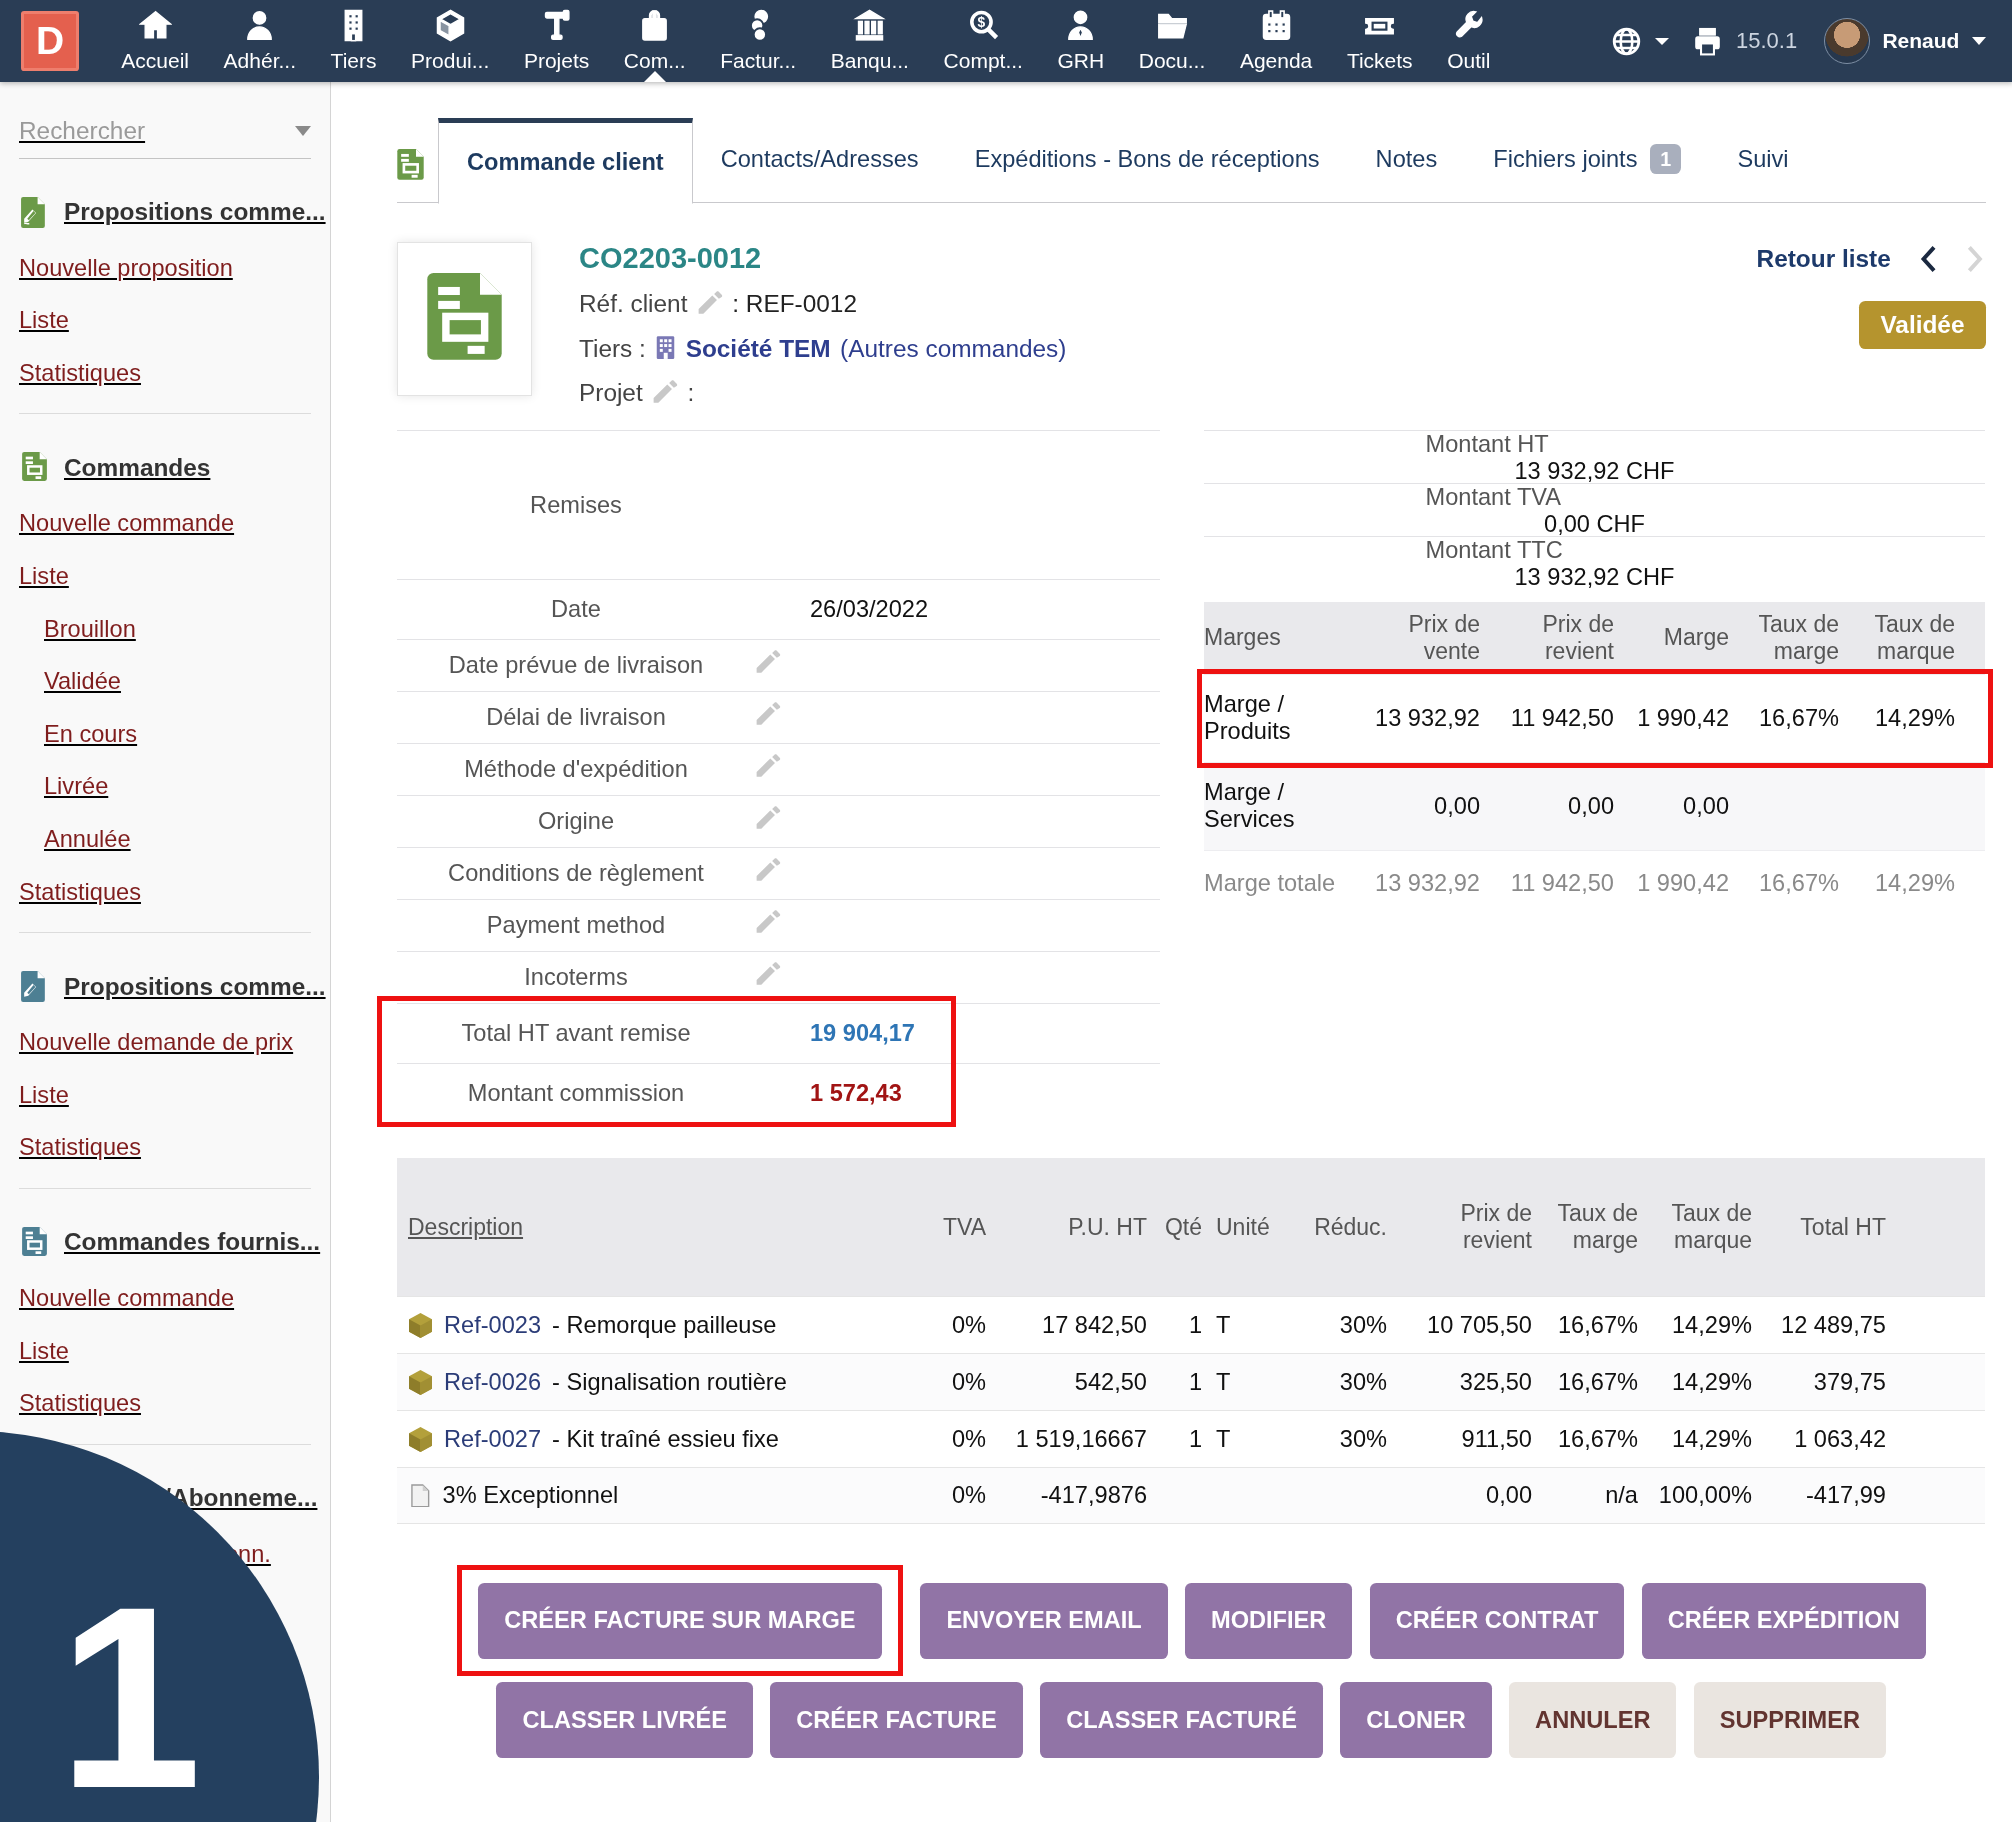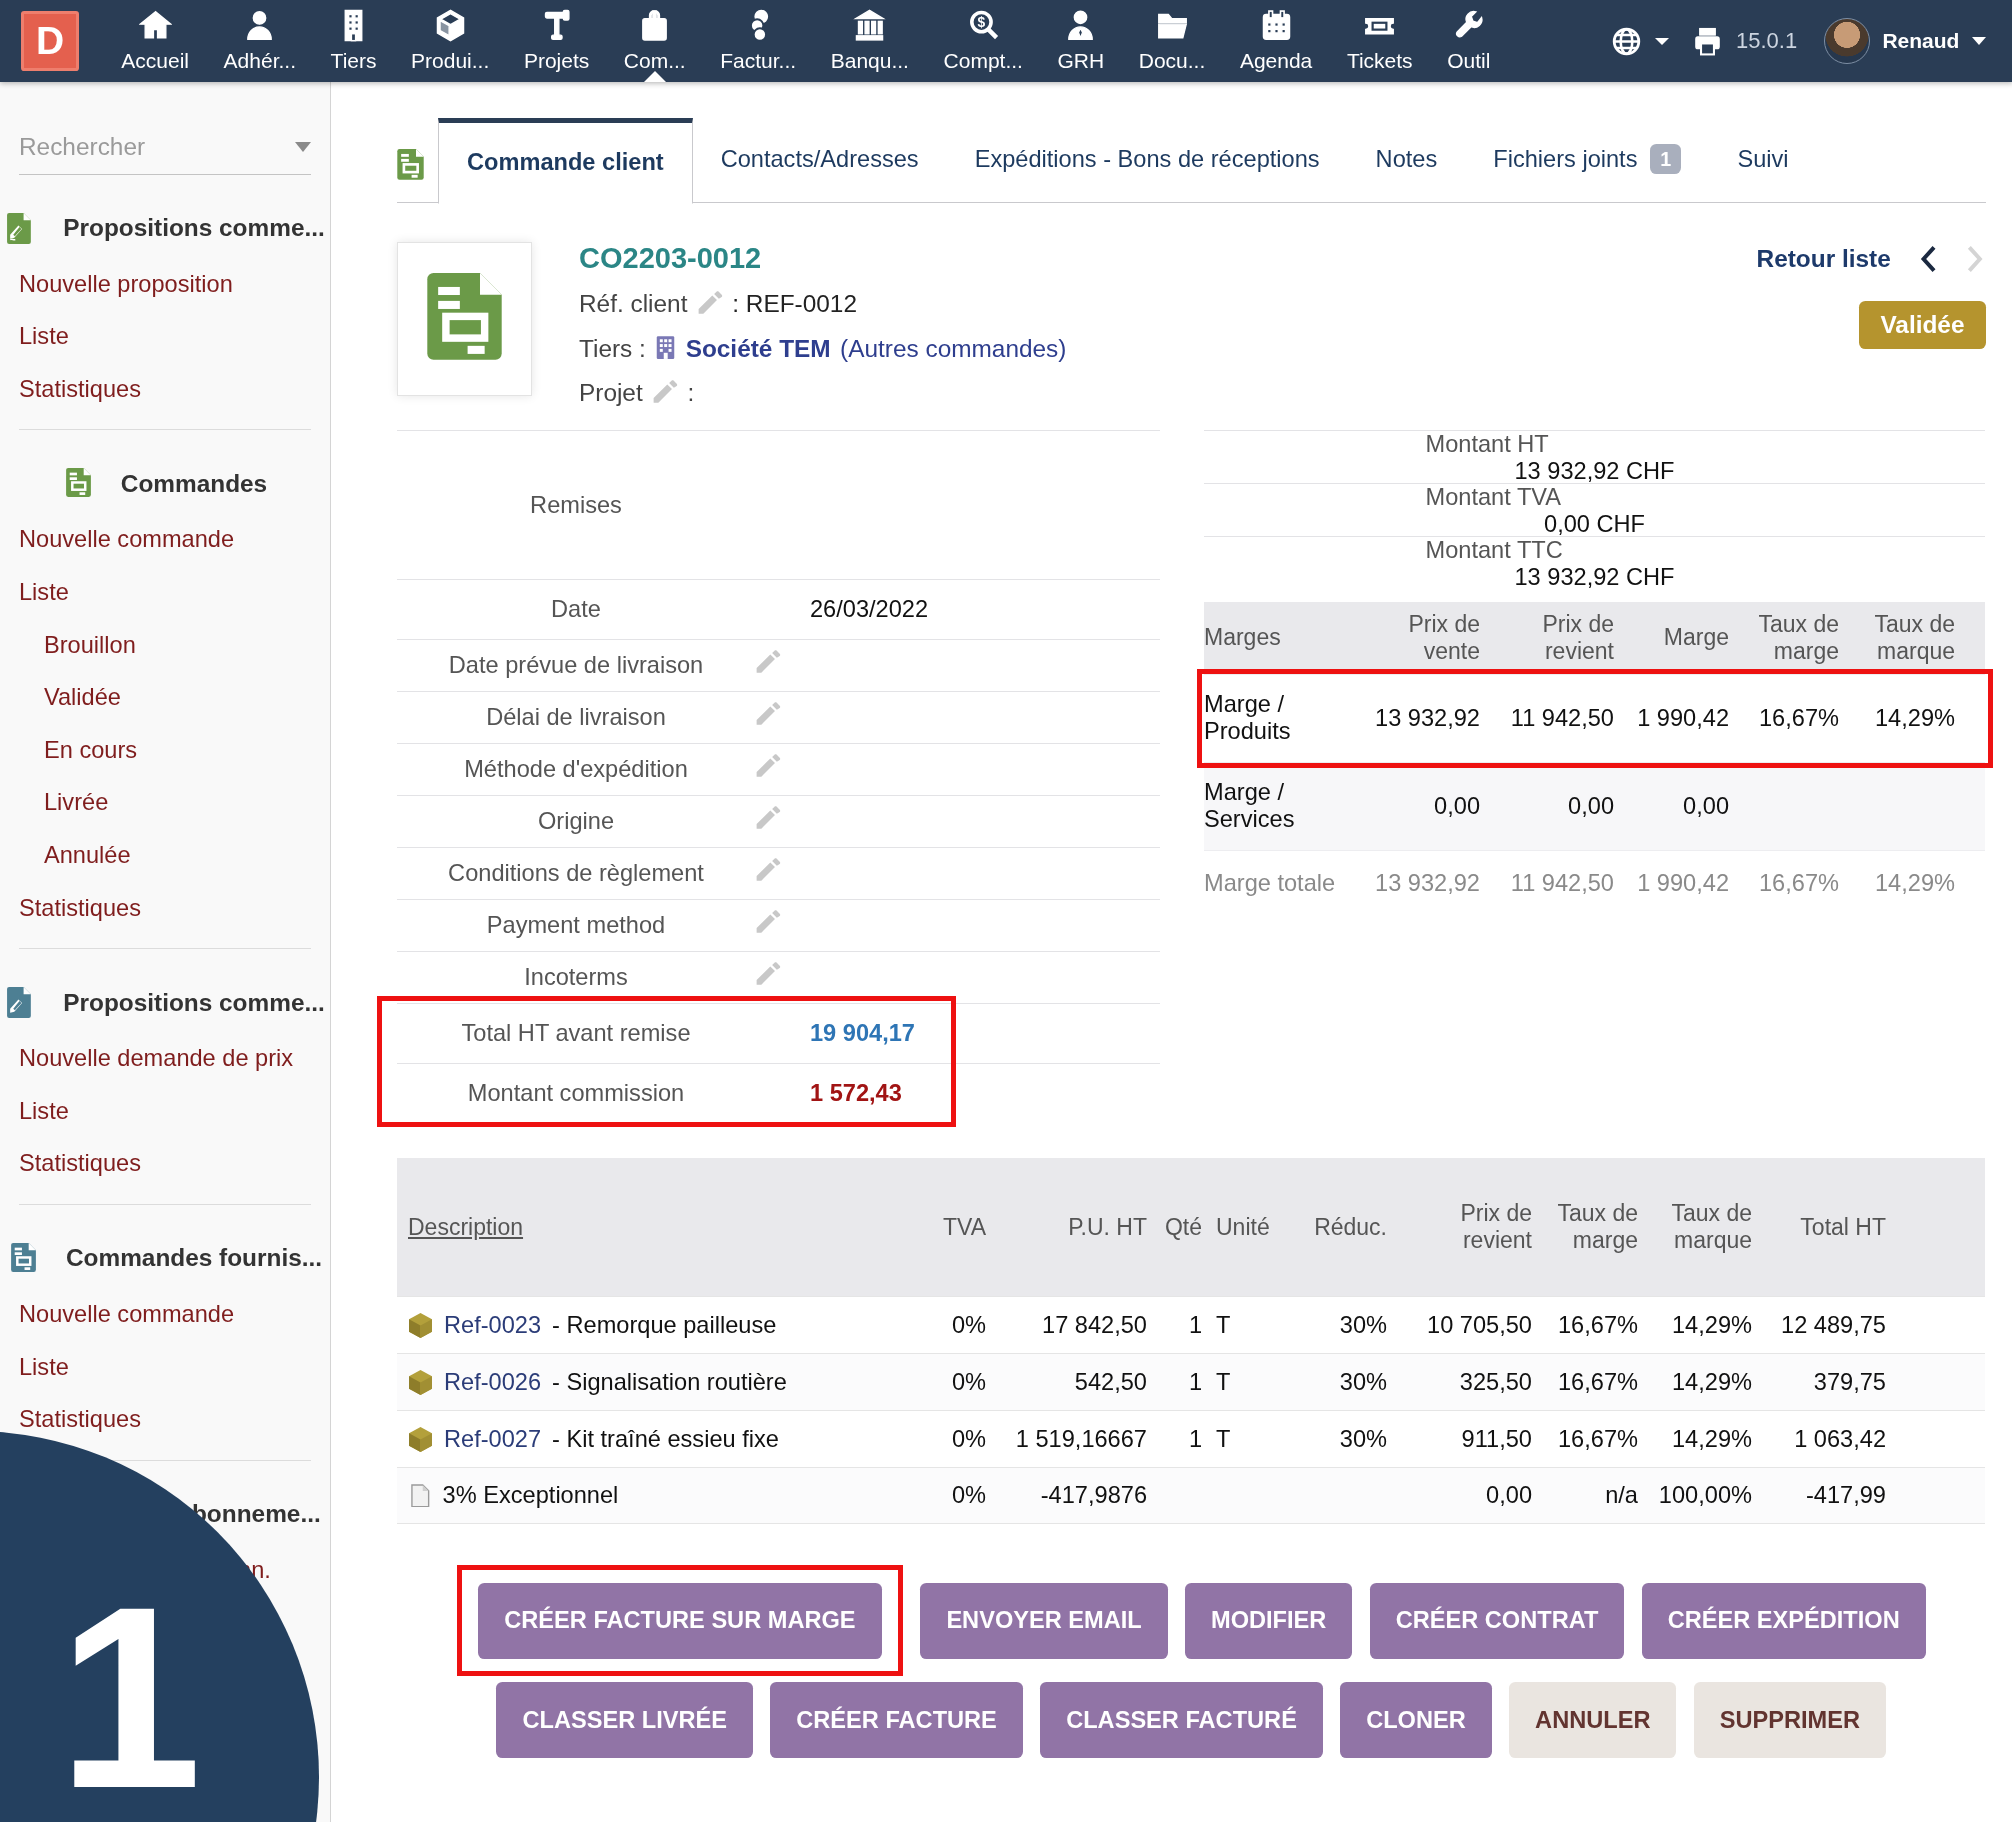--- a/index.html
+++ b/index.html
@@ -18,26 +18,26 @@
   border-left:11.8px solid transparent; border-right:11.8px solid transparent; border-bottom:11.8px solid #fff; }
 .nav-right { margin-left:auto; display:flex; align-items:center; gap:12.6px; padding-right:27px; color:#fff; }
 .nav-right svg { width:31px; height:31px; fill:#fff; stroke:#fff; }
 .caret { width:0; height:0; border-left:7px solid transparent; border-right:7px solid transparent; border-top:8.6px solid #fff; display:inline-block; }
 .version { color:#cdd5e0; font-size:22px; margin-right:14px; }
 .avatar { width:46px; height:46px; border-radius:50%; border:1.6px solid #7d8ea3;
   background:radial-gradient(circle at 50% 36%, #c79b76 0 36%, #4a3a2d 37% 60%, #26374d 61%); }
 .username { font-size:21px; font-weight:bold; }
 
 
-.sidebar { position:absolute; top:82px; left:0; bottom:0; width:331px; background:#f9f9f9; border-right:0.8px solid #d4d4d4; padding:16px 19px; }
+.sidebar { position:absolute; top:82px; left:0; bottom:0; width:331px; background:#f9f9f9; border-right:0.8px solid #d4d4d4; padding:0 19px;text-decoration:underline; }
 .search-row { margin-top:35px; width:292px; display:flex; align-items:center; border-bottom:1.6px solid #c4c4c4; padding-bottom:12.6px; }
 .search-text { color:#9a9a9a; font-size:24.4px; }
 .search-caret { margin-left:auto; width:0; height:0; border-left:8.6px solid transparent; border-right:8.6px solid transparent; border-top:10.2px solid #8a8a8a; }
 .side-section { margin-top:38px; }
-.side-title { display:flex; align-items:center; gap:27px; font-size:24.4px; font-weight:bold; color:#333; white-space:nowrap;justify-content:center; }
+.side-title { display:flex; align-items:center; gap:14px; font-size:24.4px; font-weight:bold; color:#333; white-space:nowrap; }
 .side-title svg { width:31px; height:31px; flex:0 0 auto; }
 .side-item { font-size:23.6px; color:#7f1d1d; margin-top:29px; line-height:23.6px; cursor:pointer; white-space:nowrap; }
 .side-item.indent { padding-left:25px; }
 .side-divider { width:292px; border-bottom:0.8px solid #dcdcdc; margin-top:28px; }
 
 
 .step-circle { position:absolute; left:-373px; top:1431px; width:692px; height:692px; border-radius:50%; background:#24405f; z-index:40; }
 .step-num { position:absolute; left:503px; top:118px; color:#fff; font-size:259px; font-weight:bold; transform:translateX(-50%); }
 
 

